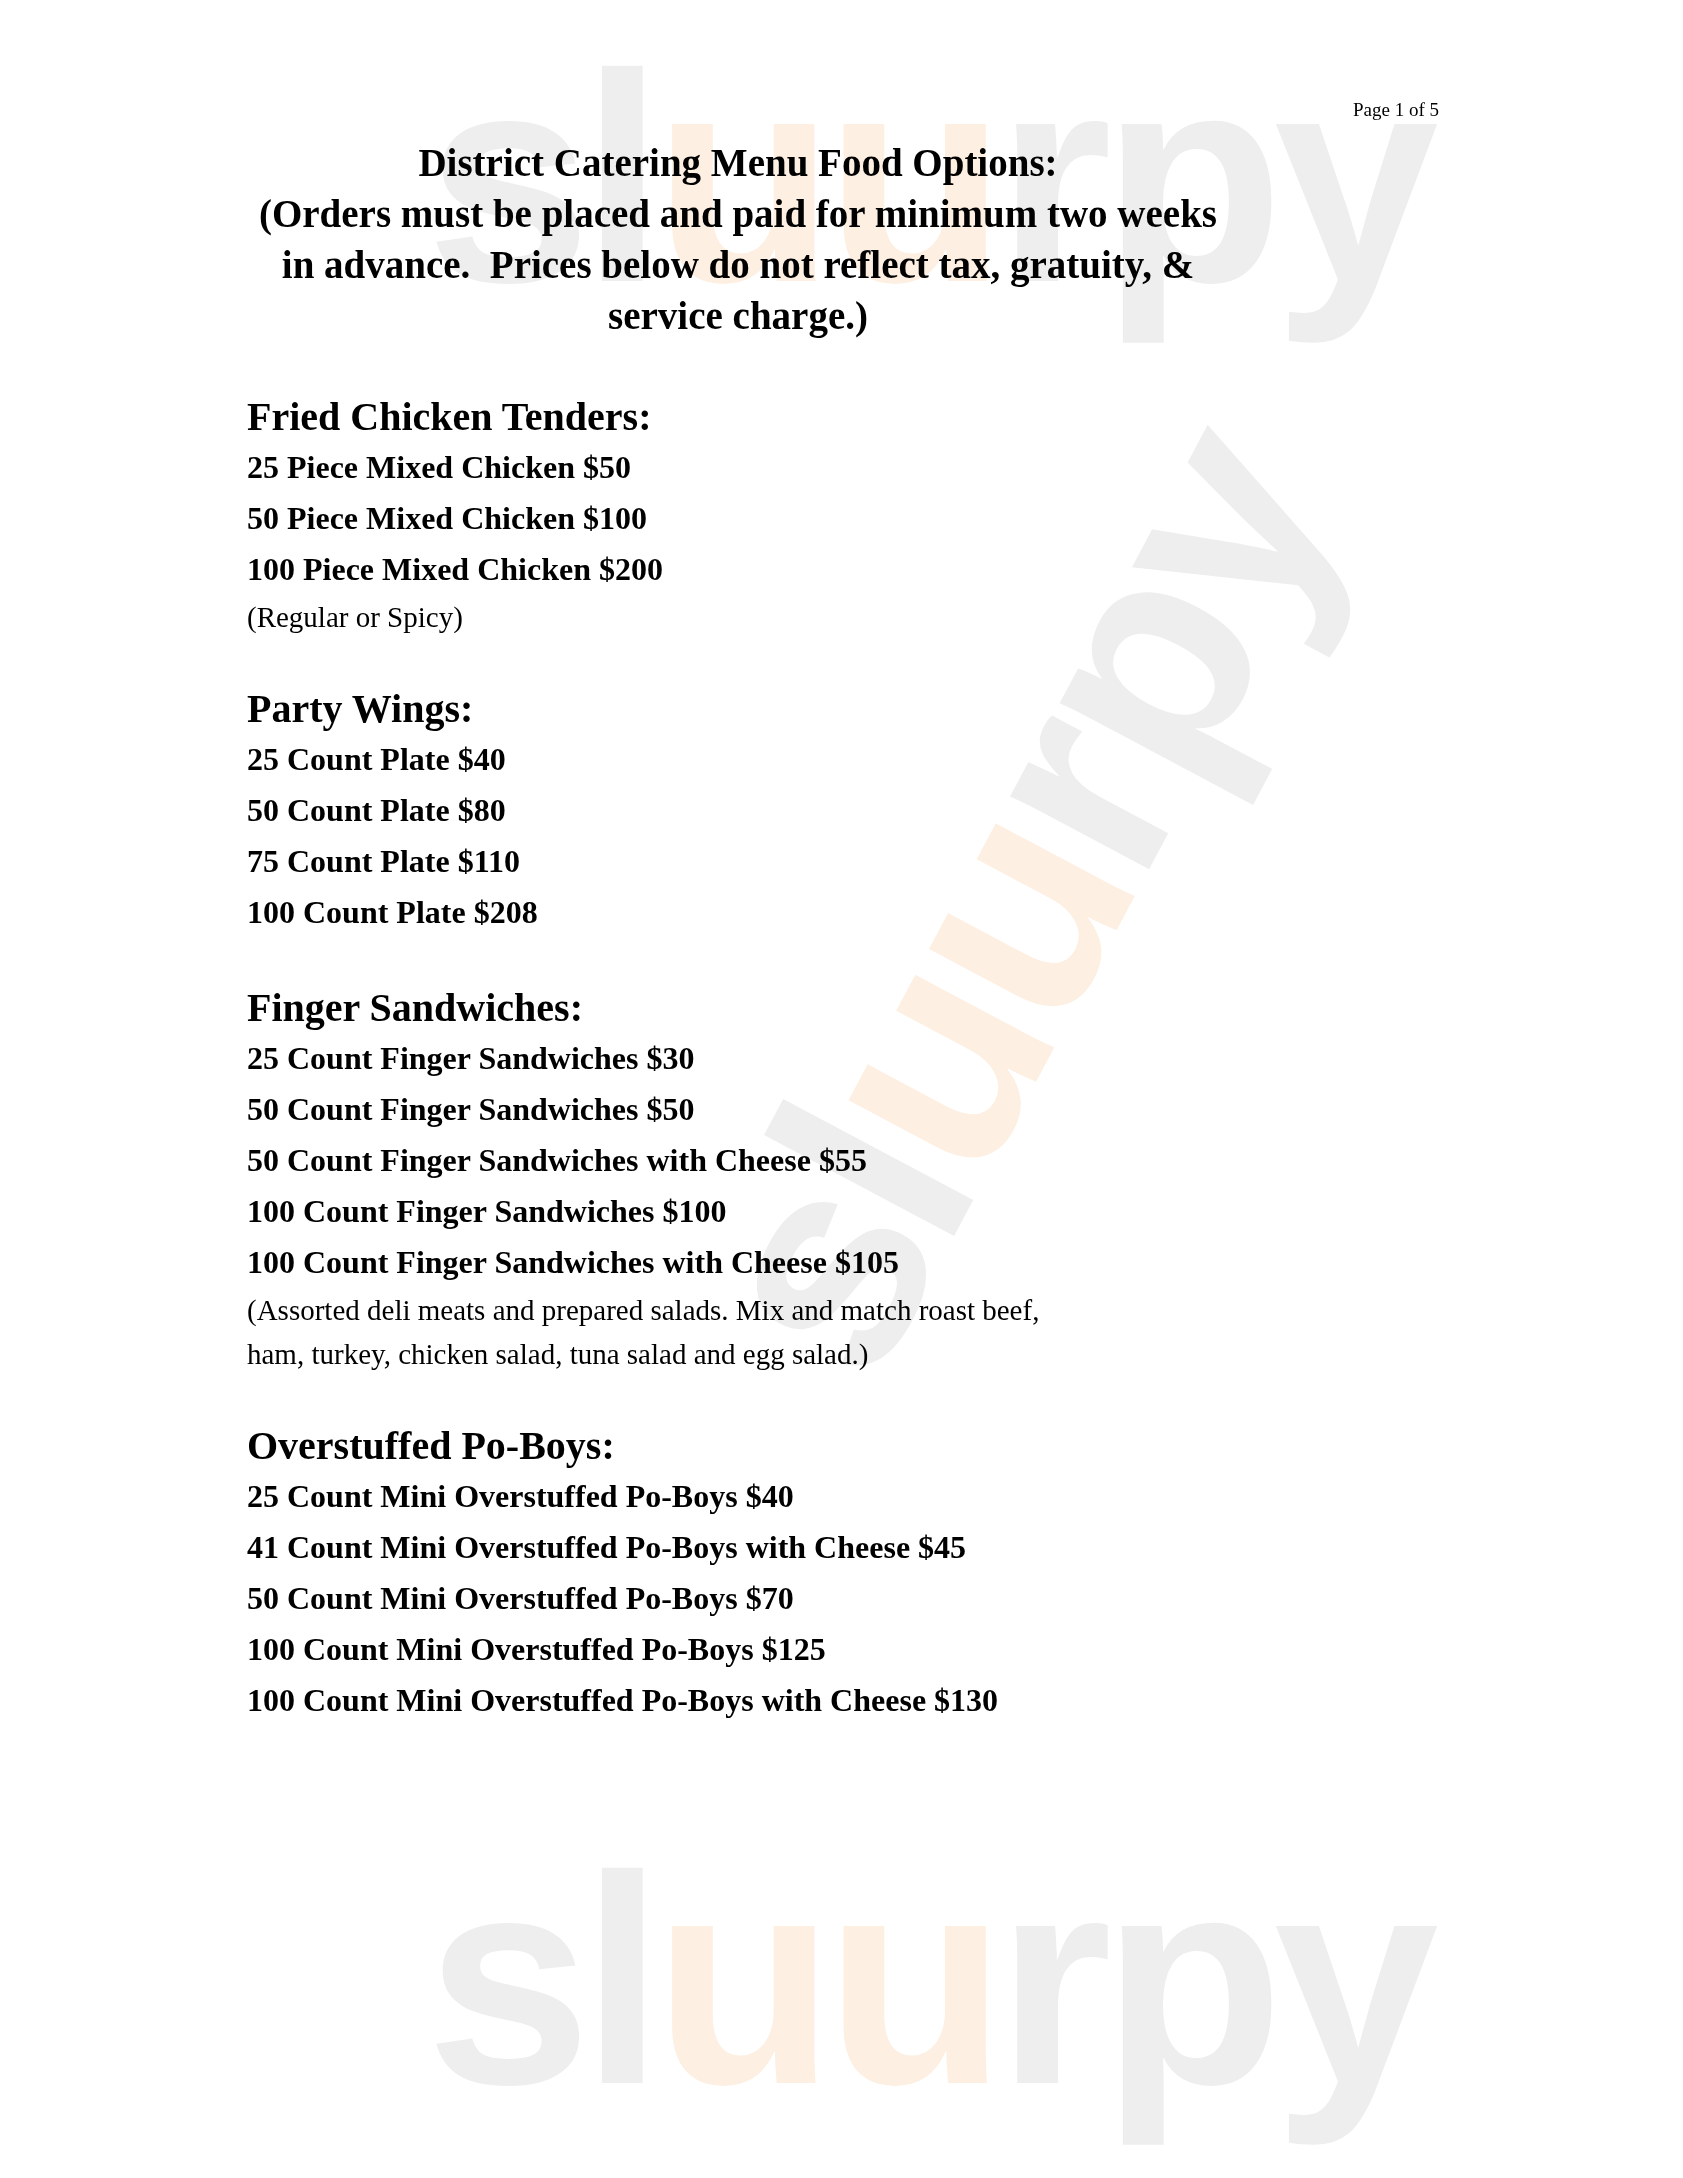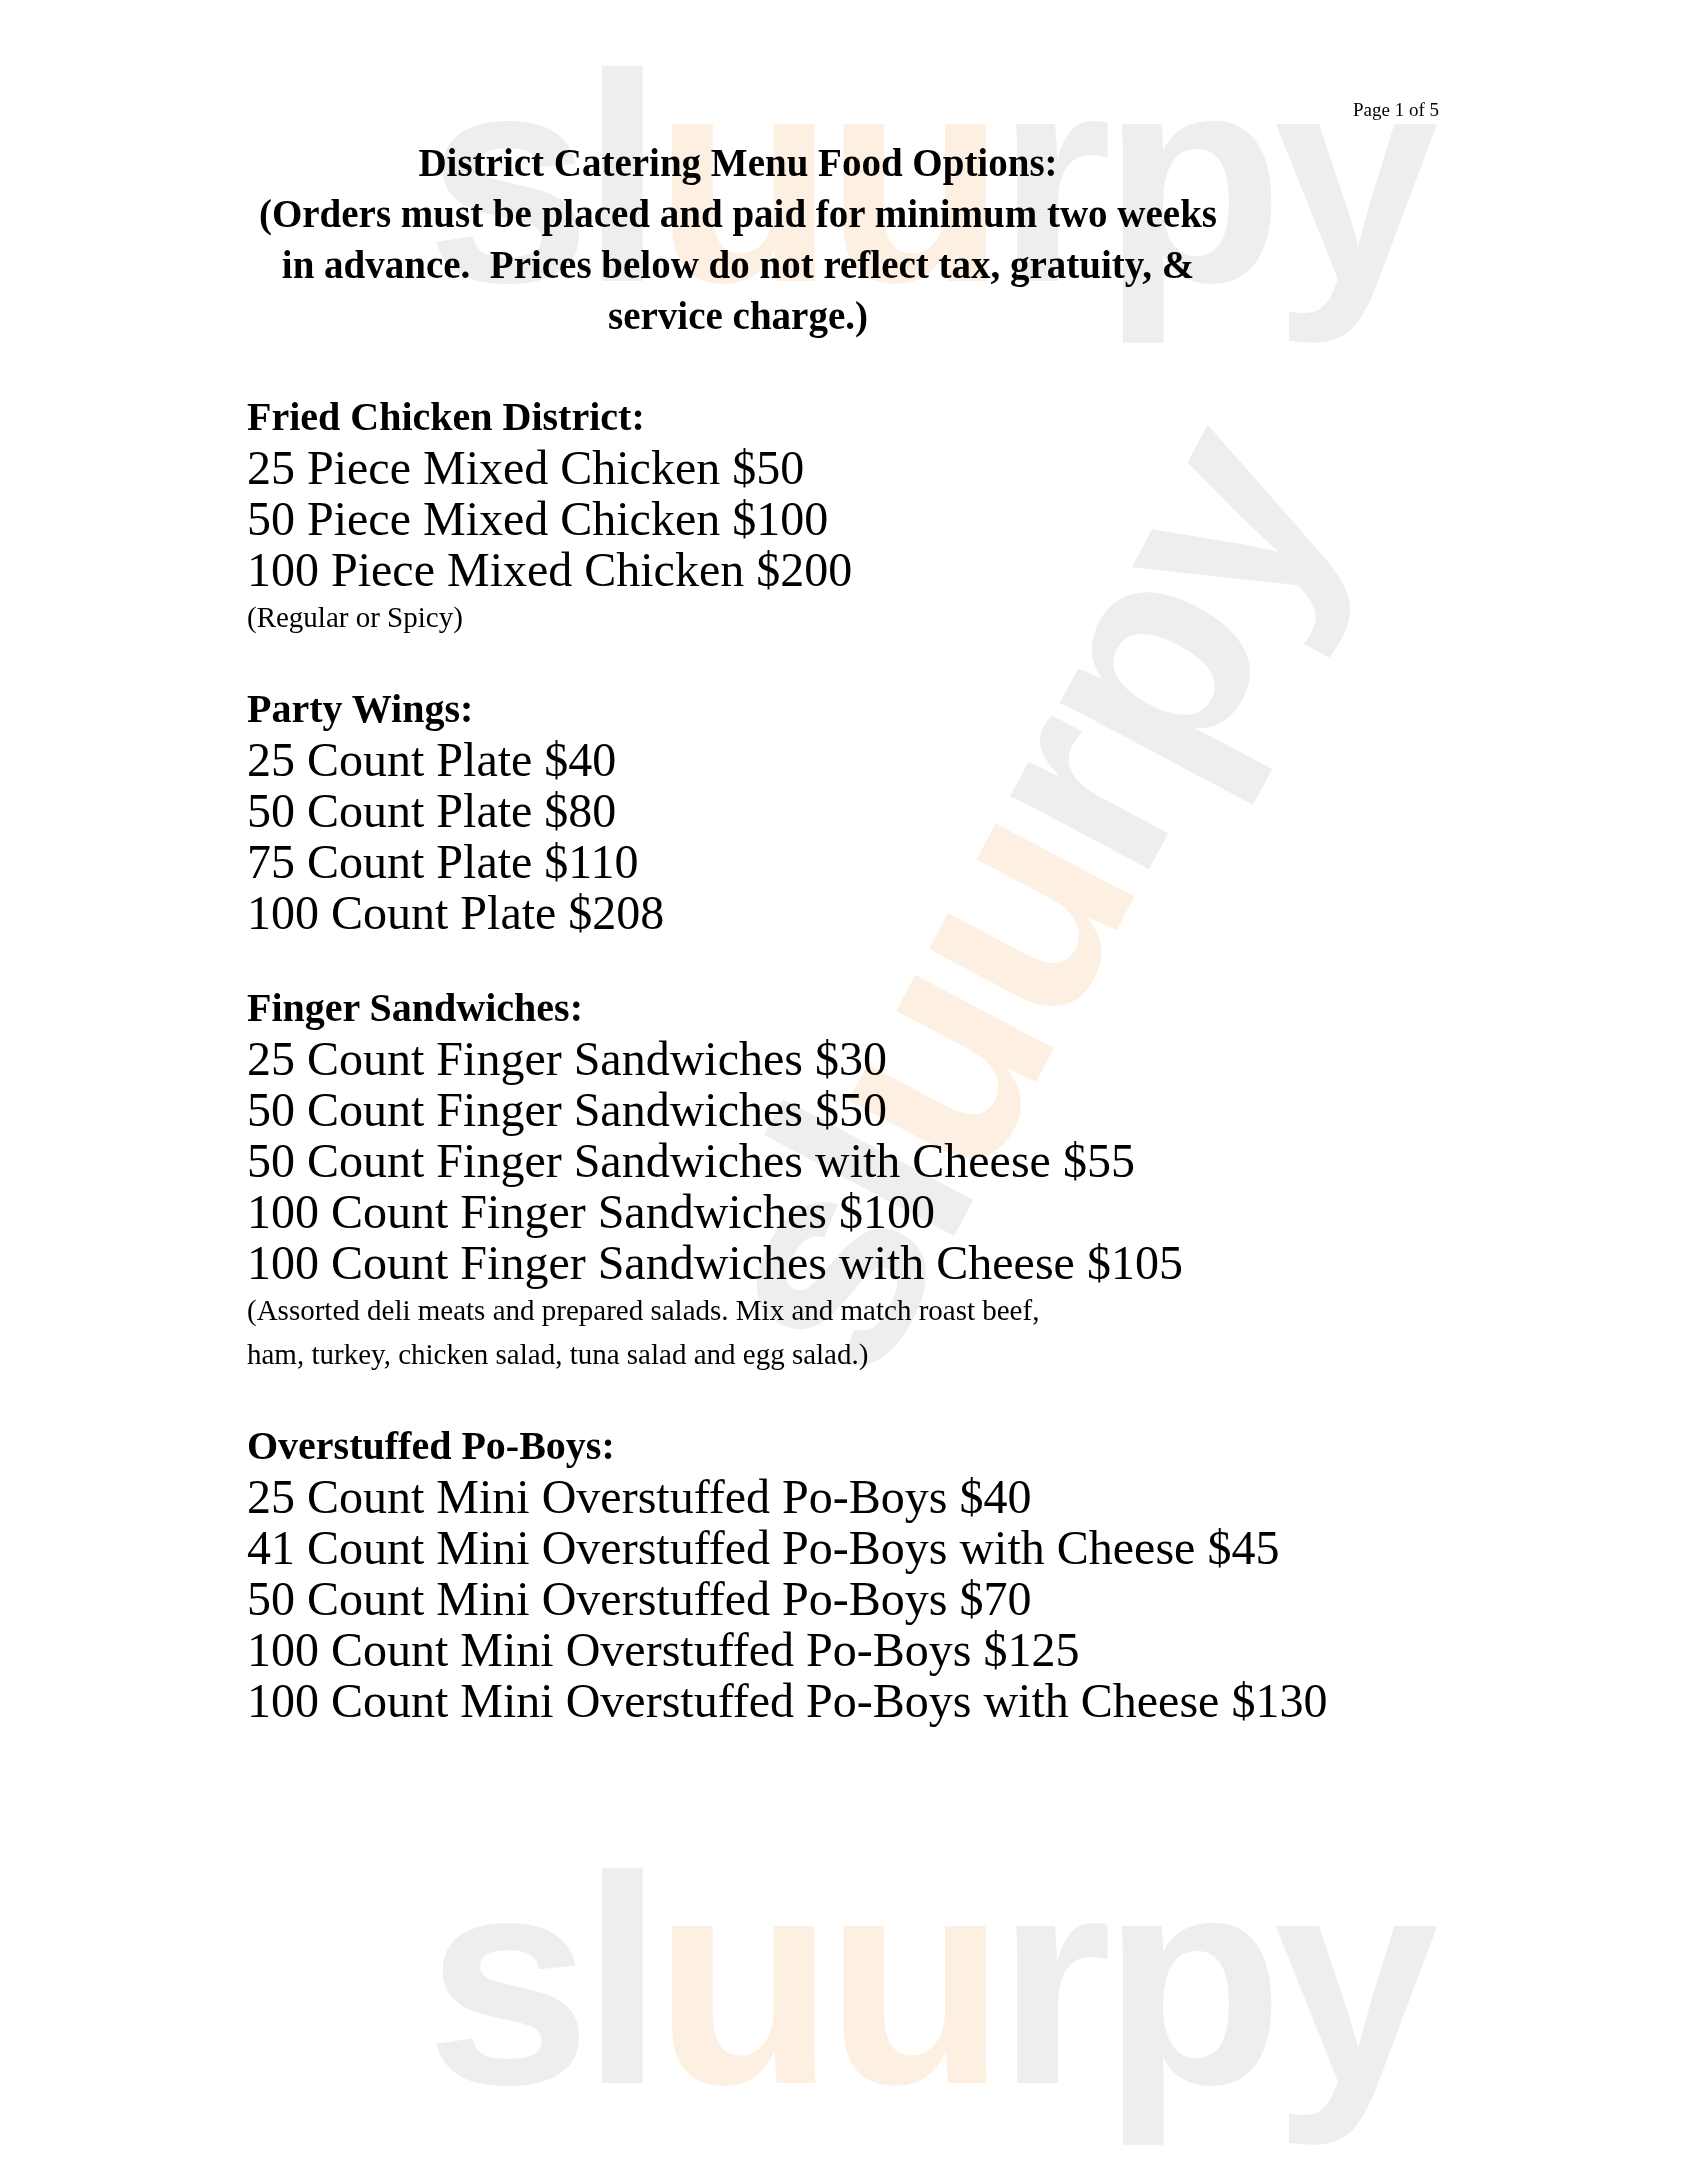--- a/index.html
+++ b/index.html
@@ -11,21 +11,21 @@
   .wm .o { color:#fdf0e2; }
   .wm-top { left:426px; top:30px; }
   .wm-mid { left:515px; top:752px; transform:rotate(-62deg); transform-origin:center; }
   .wm-bot { left:426px; top:1832px; }
   .page-num { position:absolute; right:244px; top:99px; font-size:19px; }
   .title { position:absolute; left:0; width:1476px; top:137px; text-align:center;
            font-weight:bold; font-size:39px; line-height:51px; }
   .content { position:absolute; left:247px; top:391px; width:1238px; }
   .section { margin-bottom:44px; }
   .sec-title { font-weight:bold; font-size:40px; line-height:51px; }
-  .item { font-size:48px; line-height:51px; }
+  .item { font-size:32px; line-height:51px;font-weight:bold; }
   .note { font-size:29px; line-height:44px; }
 </style>
 </head>
 <body>
 
 <div class="wm wm-top">
   <span class="g">sl</span><span class="o">uu</span><span class="g">rpy</span>
 </div>
 <div class="wm wm-mid">
   <span class="g">sl</span><span class="o">uu</span><span class="g">rpy</span>
@@ -39,21 +39,21 @@
 <div class="title">
   <div>District Catering Menu Food Options:</div>
   <div>(Orders must be placed and paid for minimum two weeks</div>
   <div style="white-space:pre">in advance.  Prices below do not reflect tax, gratuity, &amp;</div>
   <div>service charge.)</div>
 </div>
 
 <div class="content">
 
   <div class="section">
-    <div class="sec-title">Fried Chicken District:</div>
+    <div class="sec-title">Fried Chicken Tenders:</div>
     <div class="item">25 Piece Mixed Chicken $50</div>
     <div class="item">50 Piece Mixed Chicken $100</div>
     <div class="item">100 Piece Mixed Chicken $200</div>
     <div class="note">(Regular or Spicy)</div>
   </div>
 
   <div class="section">
     <div class="sec-title">Party Wings:</div>
     <div class="item">25 Count Plate $40</div>
     <div class="item">50 Count Plate $80</div>

